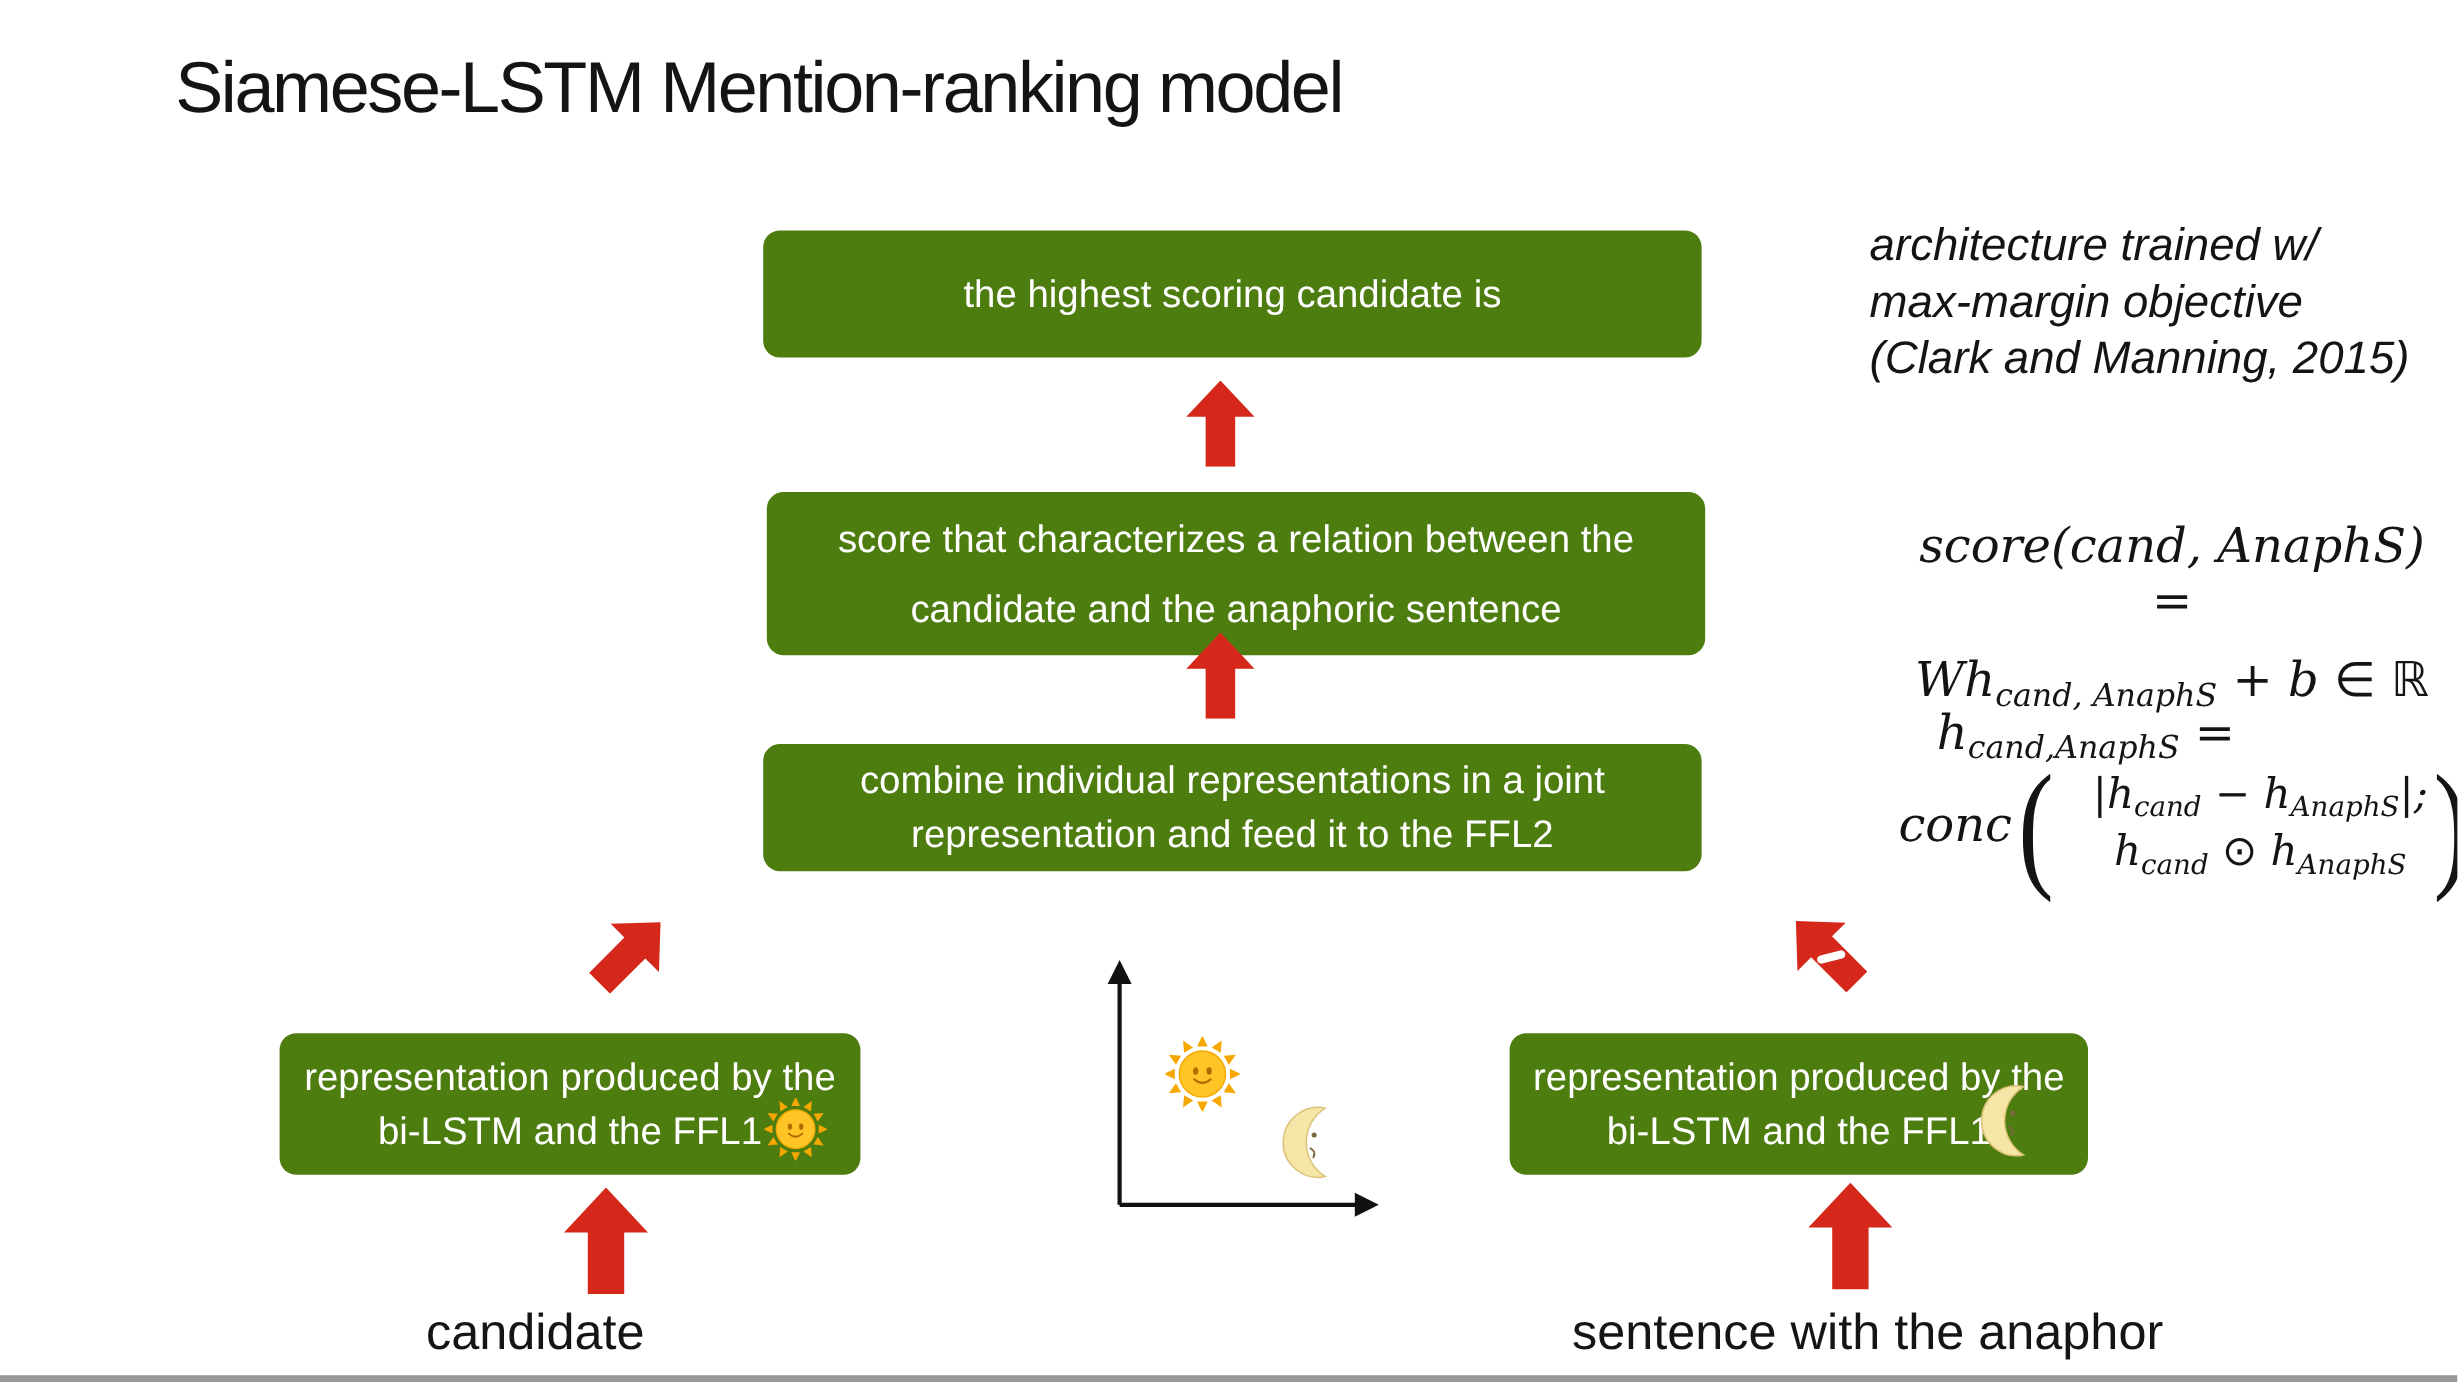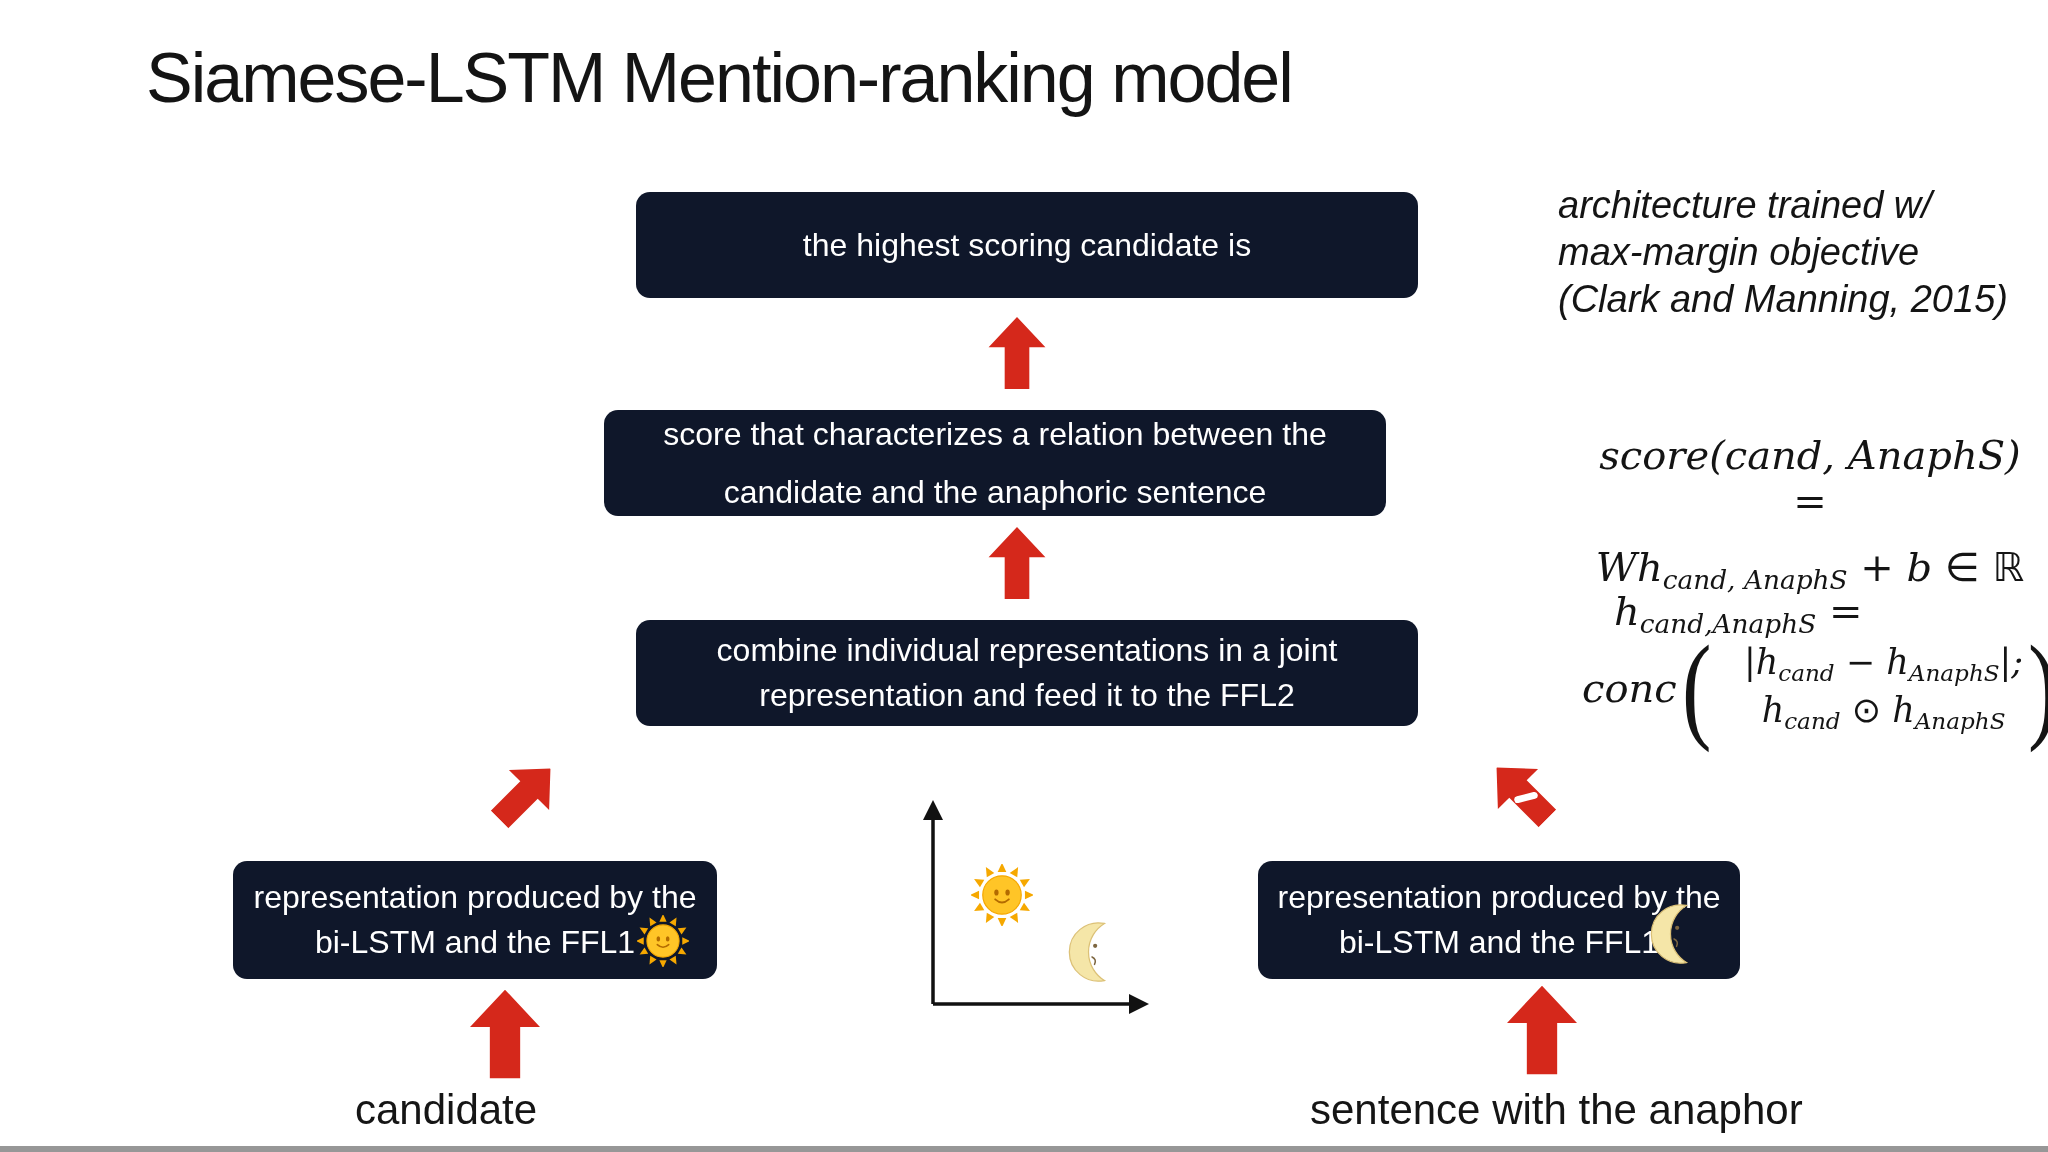--- a/index.html
+++ b/index.html
@@ -2,30 +2,30 @@
 <html><head>
 <meta charset="utf-8">
 <style>
   html,body{margin:0;padding:0;background:#ffffff;}
   .slide{
     position:relative;width:2048px;height:1152px;background:#ffffff;overflow:hidden;
     font-family:"Liberation Sans", sans-serif;color:#111;
   }
   .title{
     position:absolute;left:146px;top:38px;margin:0;
-    font-size:70px;font-weight:400;letter-spacing:-2px;color:#141414;
+    font-size:60px;font-weight:400;letter-spacing:-2px;color:#141414;
     white-space:nowrap;
   }
   .gbox{
-    position:absolute;background:#0f172a;border-radius:14px;color:#ffffff;
+    position:absolute;background:#4d7c0f;border-radius:14px;color:#ffffff;
     display:flex;flex-direction:column;align-items:center;justify-content:center;
     font-size:32px;line-height:45px;text-align:center;
   }
   .box-top{left:636px;top:192px;width:782px;height:106px;}
-  .box-score{left:604px;top:410px;width:782px;height:106px;gap:13px;}
+  .box-score{left:639px;top:410px;width:782px;height:136px;gap:13px;}
   .box-combine{left:636px;top:620px;width:782px;height:106px;}
   .box-left{left:233px;top:861px;width:484px;height:118px;}
   .box-right{left:1258px;top:861px;width:482px;height:118px;}
   .arrow{position:absolute;}
   .arrow svg{display:block;}
   .rot45{transform:rotate(45deg);}
   .rotm45{transform:rotate(-45deg);}
   .input-label{
     position:absolute;font-size:42px;color:#151515;text-align:left;white-space:nowrap;
   }

